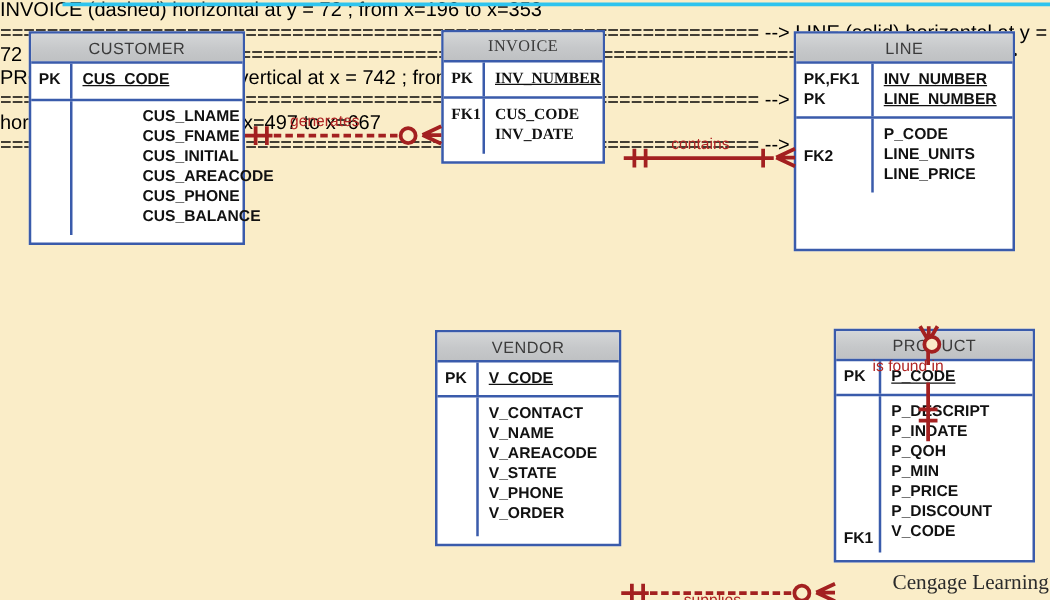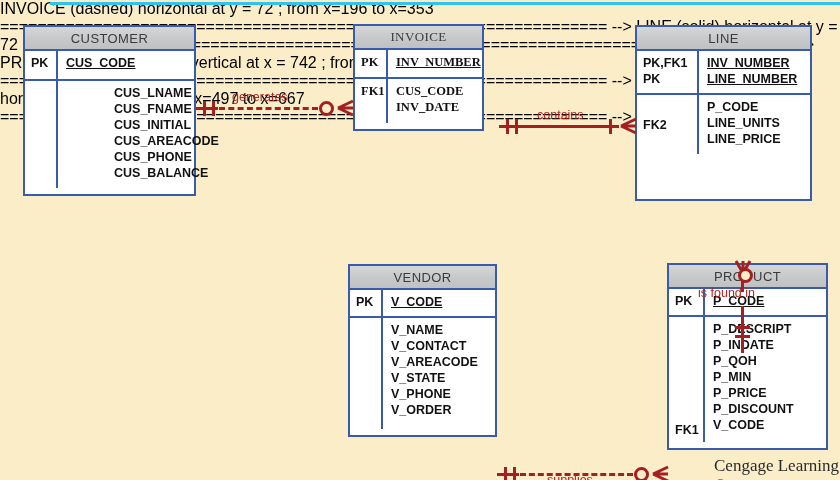--- a/index.html
+++ b/index.html
@@ -175,22 +175,22 @@
       </div>
       <div class="attrcol">
         <div class="aline u">V_CODE</div>
       </div>
     </div>
     <div class="sect" style="height:111px;">
       <div class="keycol" style="width:33px;">
         <div class="kline blank">&nbsp;</div>
       </div>
       <div class="attrcol">
+        <div class="aline">V_CONTACT</div>
         <div class="aline">V_NAME</div>
-        <div class="aline">V_CONTACT</div>
         <div class="aline">V_AREACODE</div>
         <div class="aline">V_STATE</div>
         <div class="aline">V_PHONE</div>
         <div class="aline">V_ORDER</div>
       </div>
     </div>
   </div>
 
   
   <div class="entity" style="left:667px;top:263px;width:161px;height:187px;">

